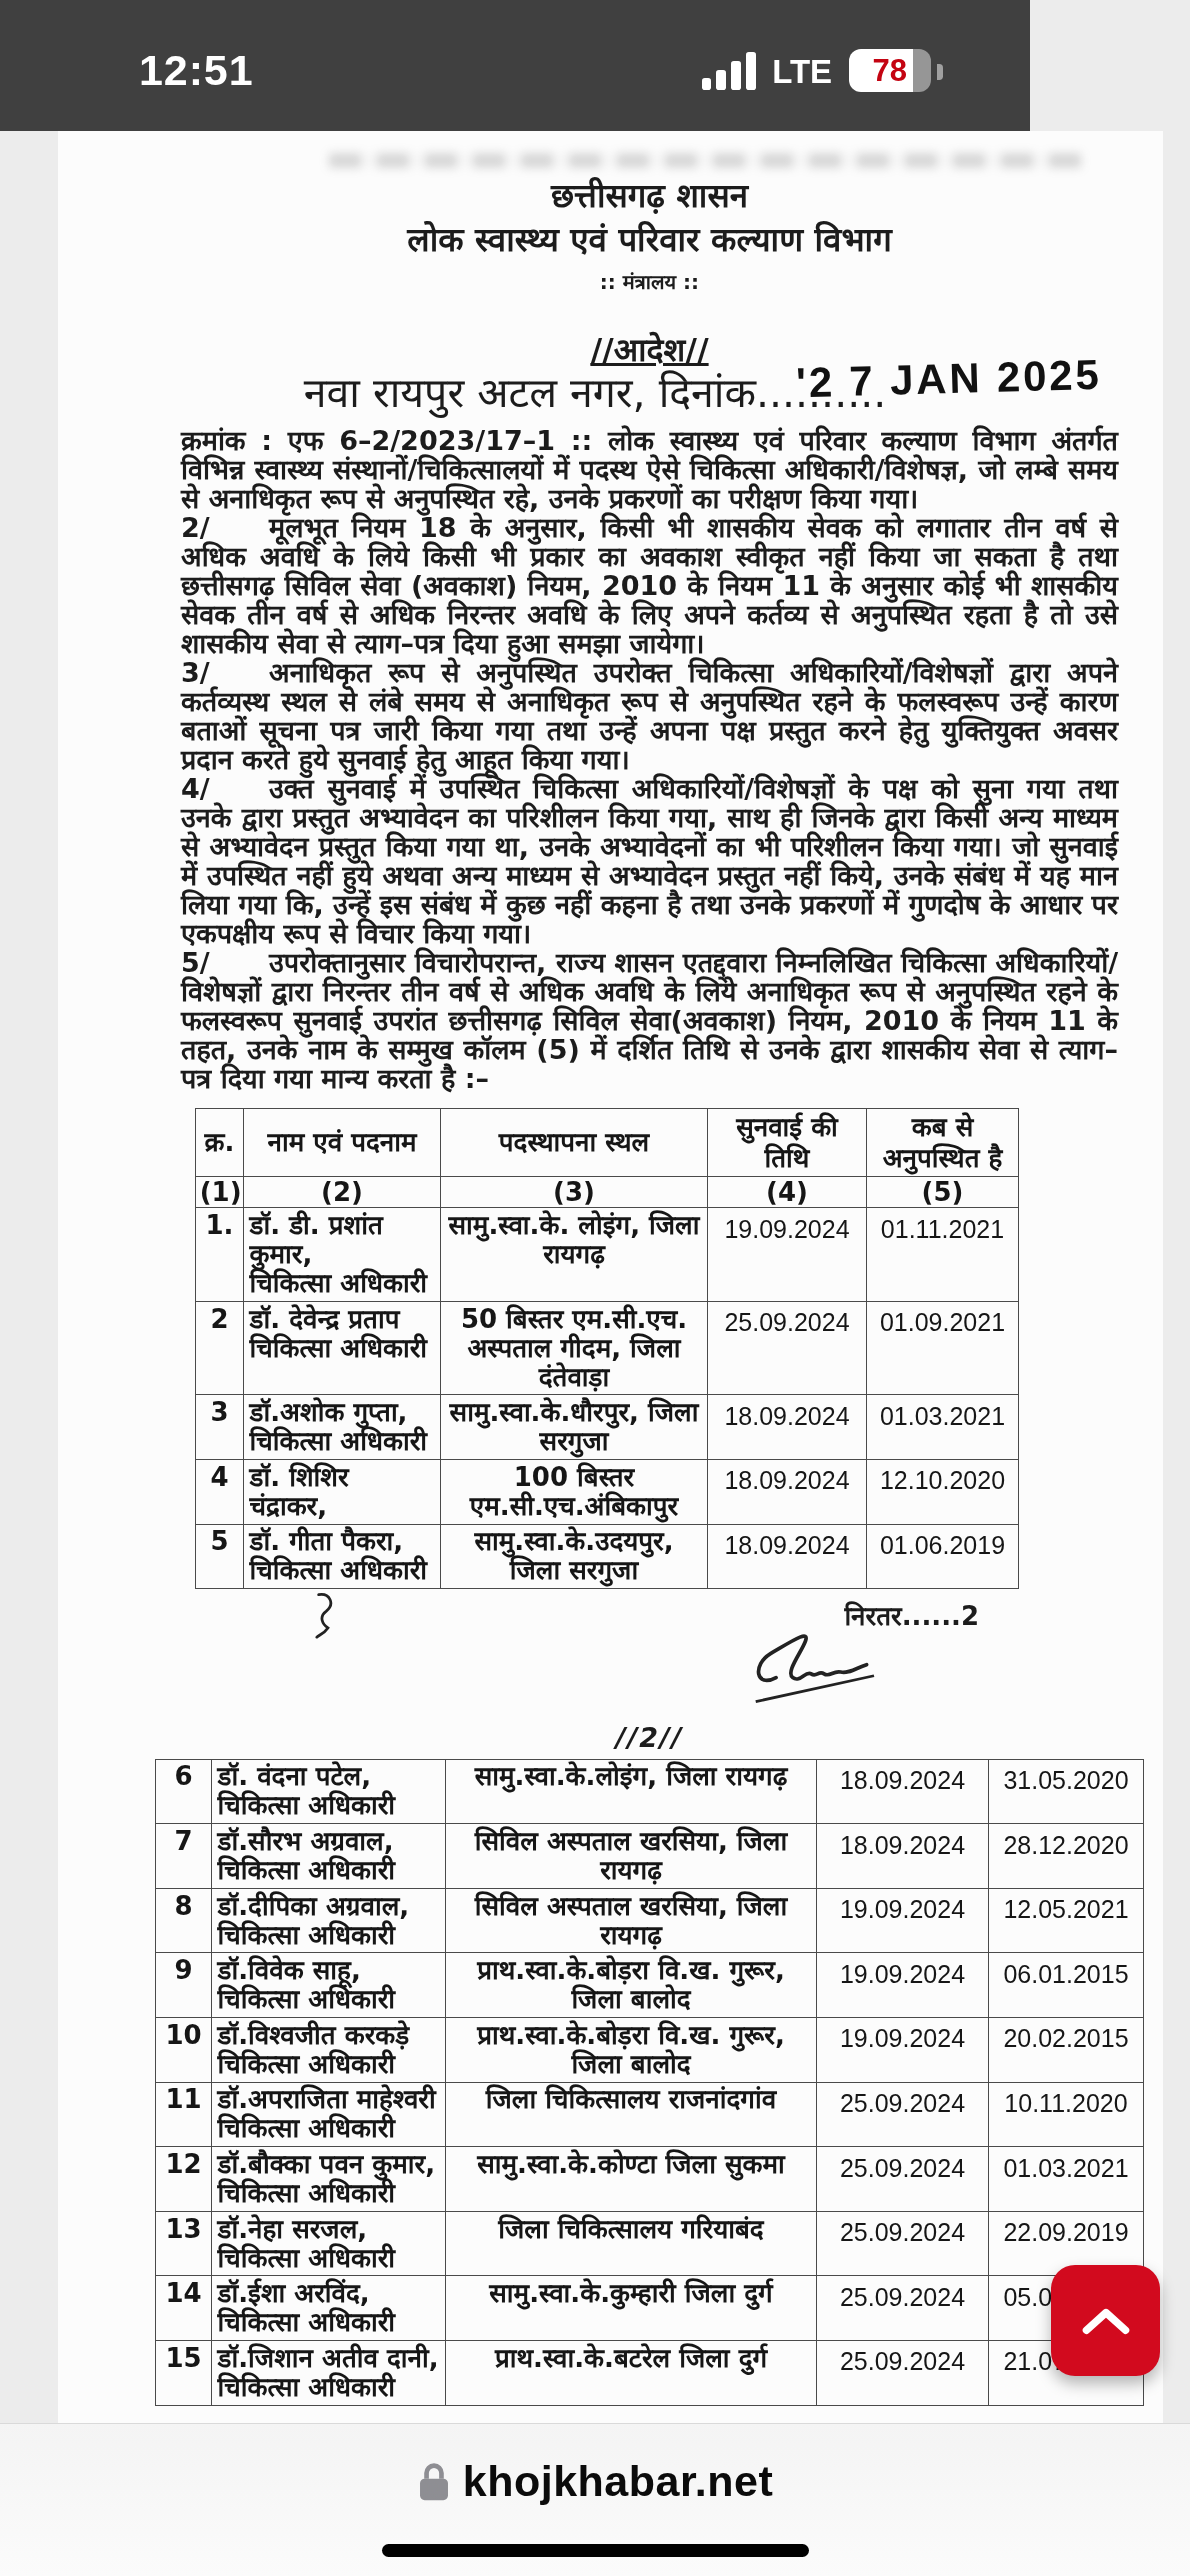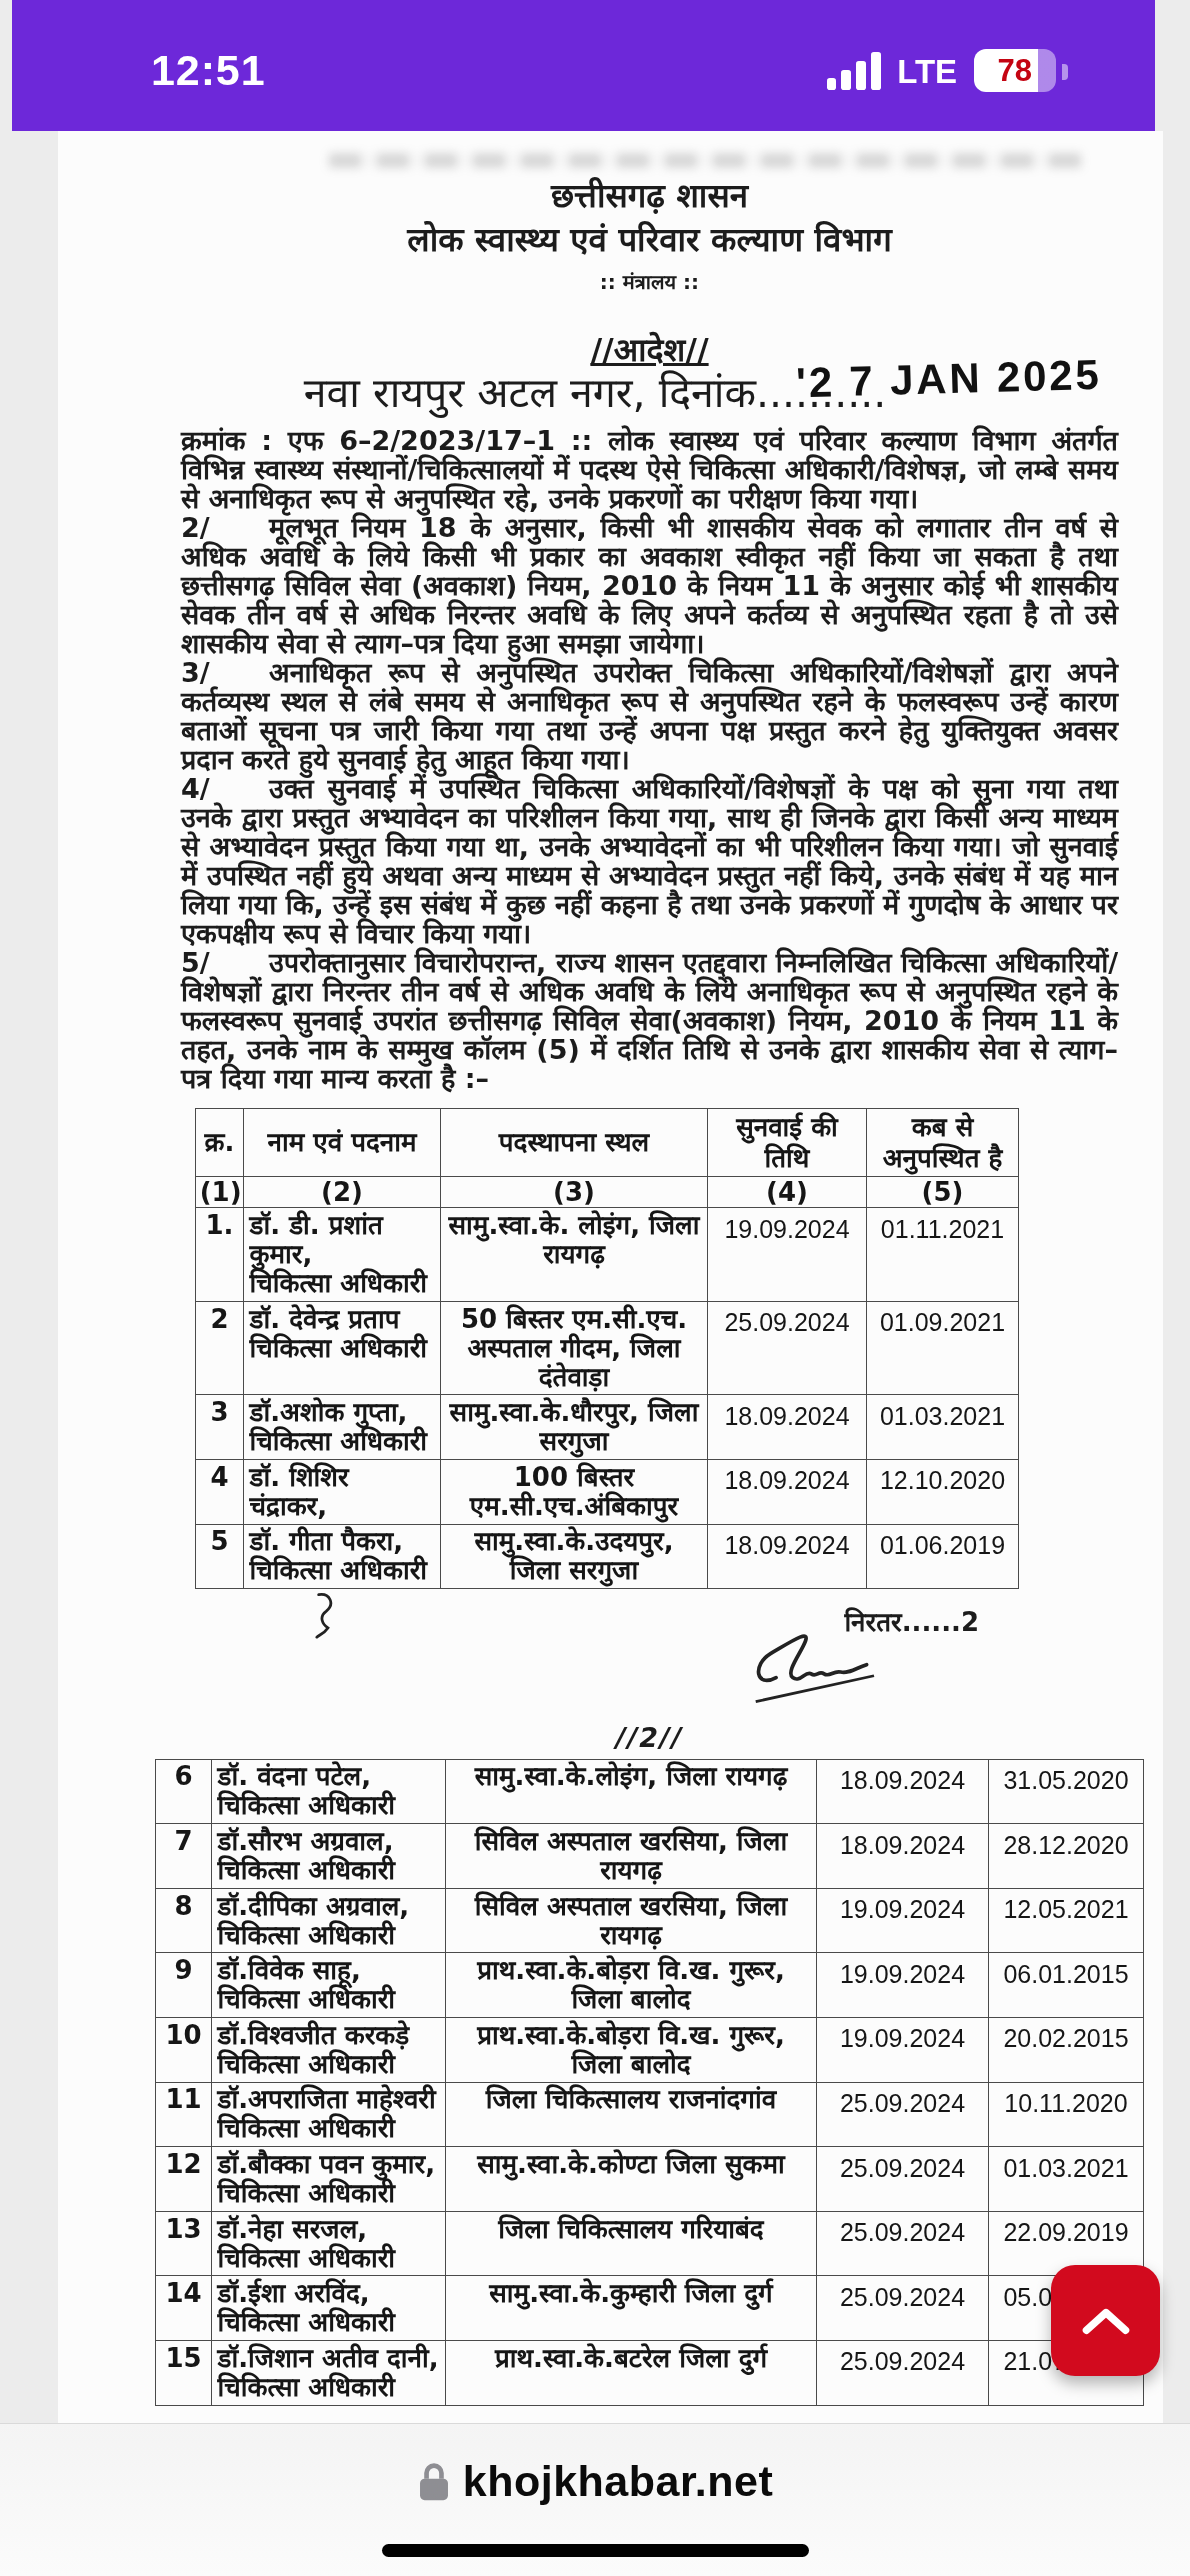--- a/index.html
+++ b/index.html
@@ -1,20 +1,20 @@
 <!DOCTYPE html>
 <html style="font-size:15px"><head>
 <meta charset="utf-8">
 <style>
   html,body{margin:0;padding:0;background:#000;}
   .phone{position:relative;width:1191px;height:2576px;background:#ececec;overflow:hidden;
          font-family:"DejaVu Sans","Liberation Sans",sans-serif;}
 
   
-  .statusbar{position:absolute;top:0;left:12px;width:1143px;height:131px;background:#6d28d9;z-index:5;}
+  .statusbar{position:absolute;top:0;left:0;width:1030px;height:131px;background:#404040;z-index:5;}
   .sb-time{position:absolute;left:139px;top:46px;color:#fff;font-size:43px;font-weight:700;
            letter-spacing:0.9px;font-family:"Liberation Sans",sans-serif;}
   .sb-right{position:absolute;right:87px;top:46px;height:46px;display:flex;align-items:flex-end;gap:16.7px;}
   .sig-bars{display:flex;align-items:flex-end;gap:5.6px;height:39px;padding-bottom:1.9px;}
   .sig-bars i{display:block;width:9.3px;background:#fff;border-radius:2.8px;}
   .sig-bars i:nth-child(1){height:12px;}
   .sig-bars i:nth-child(2){height:20.4px;}
   .sig-bars i:nth-child(3){height:29px;}
   .sig-bars i:nth-child(4){height:38px;}
   .sb-lte{color:#fff;font-size:33px;font-weight:700;line-height:41px;font-family:"Liberation Sans",sans-serif;}
@@ -52,21 +52,21 @@
   table{border-collapse:collapse;table-layout:fixed;font-size:26px;font-weight:600;color:#161616;}
   .t1{margin:15px 0 0 14px;width:823px;}
   .t2{margin:5.6px 0 0 -26px;width:988px;}
   td,th{border:1.9px solid #4a4a4a;padding:2.8px 5.6px;vertical-align:top;line-height:29px;}
   th{font-weight:700;text-align:center;vertical-align:middle;line-height:31px;}
   .colnum td{text-align:center;padding:0.9px 3.7px;line-height:28px;}
   .c-sn{text-align:center;}
   .c-place{text-align:center;}
   .c-date{text-align:center;font-family:"Liberation Sans",sans-serif;font-weight:400;font-size:25px;padding-top:6.5px;margin-top:41px;}
 
-  .after-t1{display:flex;justify-content:space-between;align-items:flex-end;
+  .after-t1{display:flex;justify-content:space-between;align-items:center;
             padding:1.9px 139px 0 130px;}
   .cont-note{font-size:26px;font-weight:600;}
   .sig-row{height:70px;position:relative;}
   .signature{position:absolute;left:556px;top:-15px;}
   .p2label{text-align:center;font-size:27px;font-style:italic;font-weight:600;margin-top:13px;letter-spacing:1.9px;}
 
   
   .scrolltop{position:absolute;right:31px;top:2265px;width:109px;height:111px;background:#d20a1e;
              border-radius:24px;display:flex;align-items:center;justify-content:center;z-index:6;
              box-shadow:0 7.4px 15px rgba(0,0,0,.28);border:none;cursor:pointer;}

